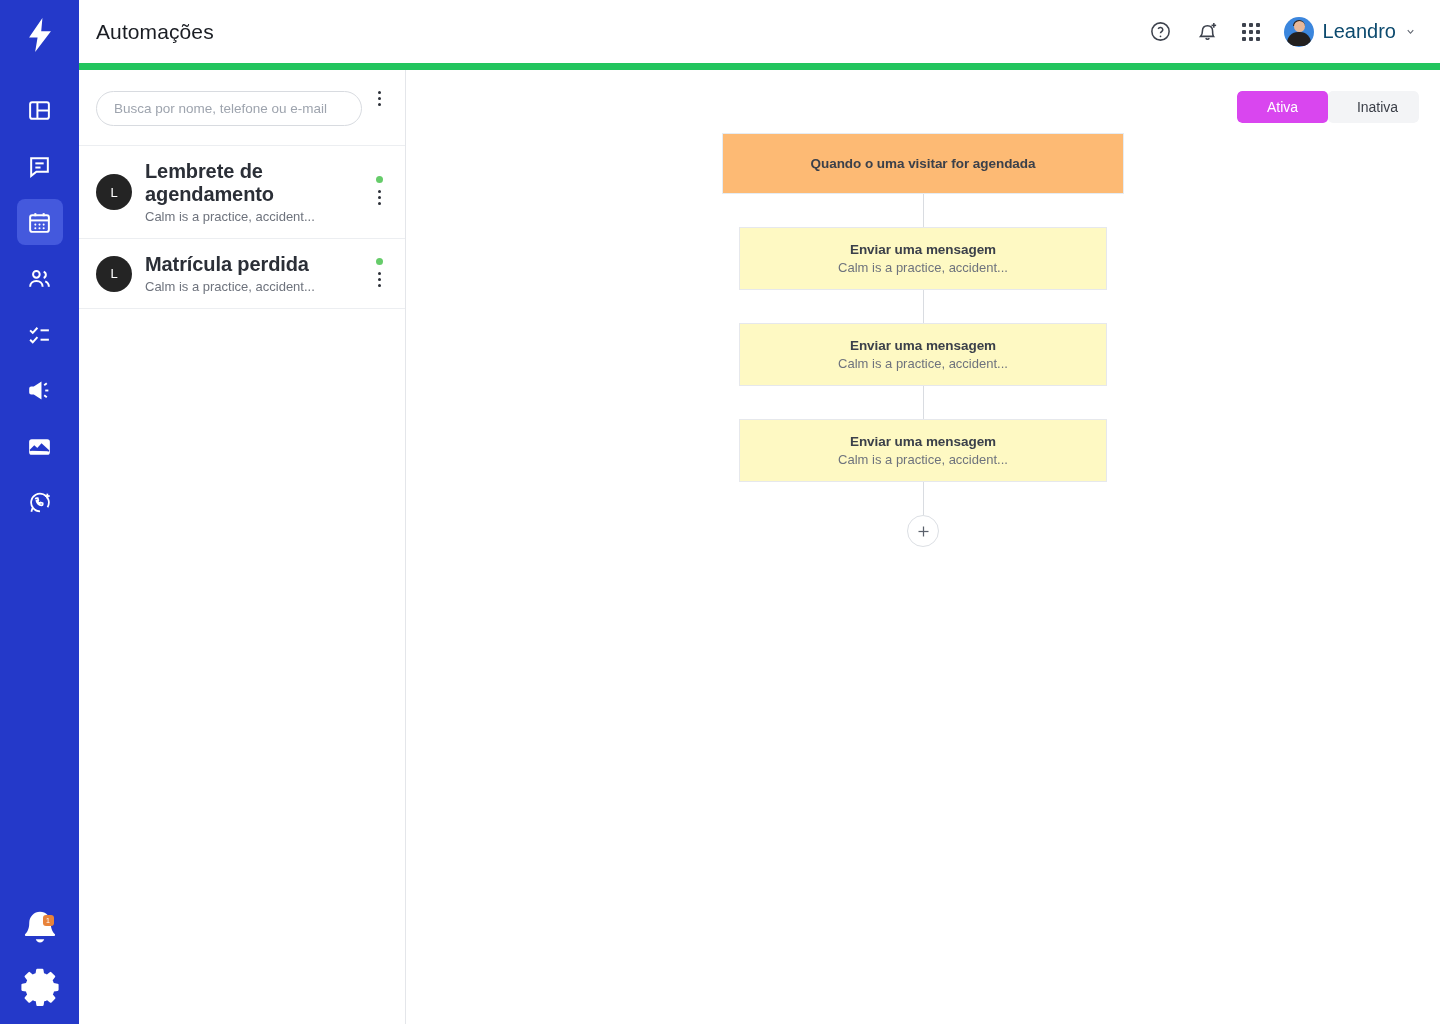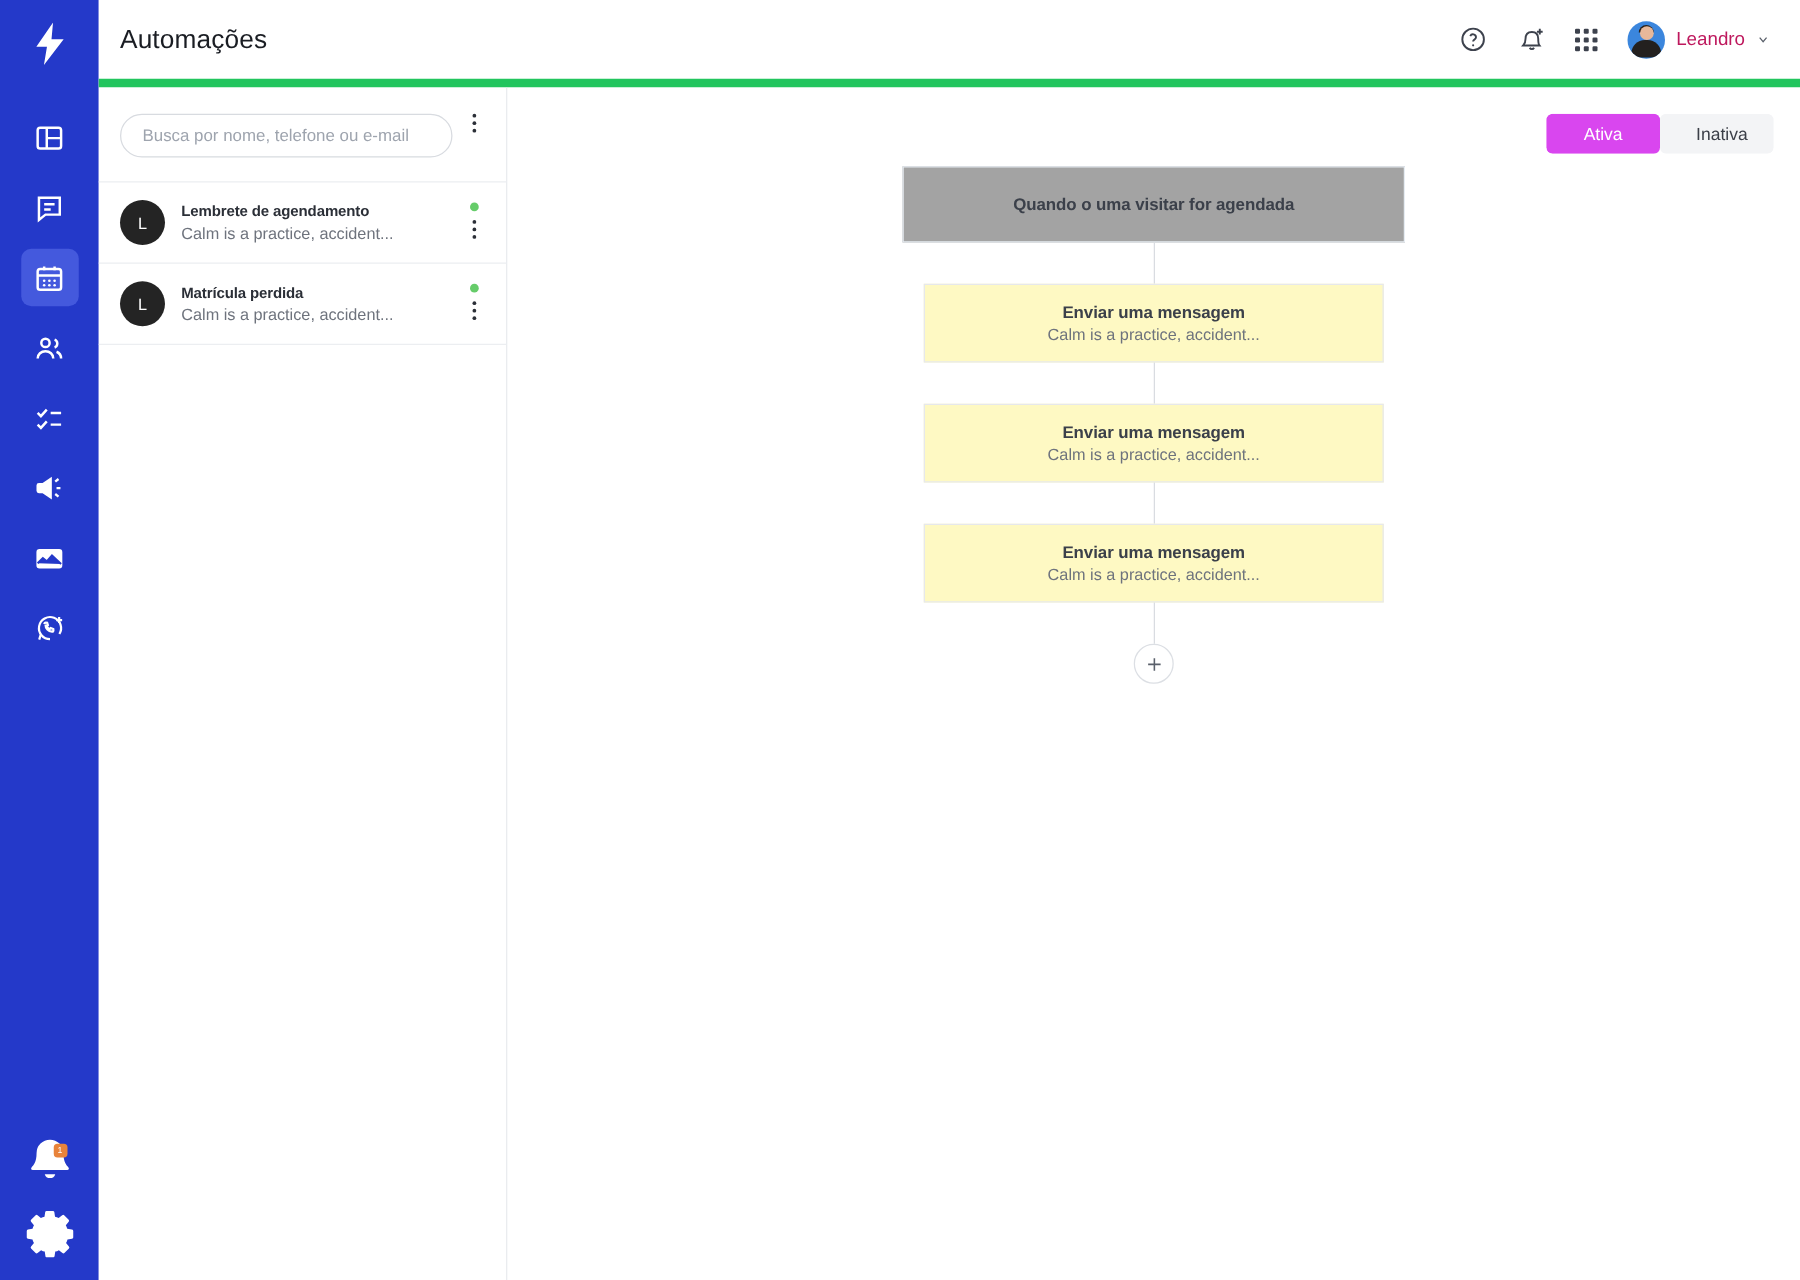--- a/index.html
+++ b/index.html
@@ -65,21 +65,21 @@
   .apps-grid { display: grid; grid-template-columns: repeat(3, 4px); grid-template-rows: repeat(3, 4px); gap: 3px; cursor: pointer;}
   .apps-grid i { width: 4px; height: 4px; background: #3d424d; border-radius: 1px; display: block; }
   .user-chip { display: flex; align-items: center; gap: 9px; cursor: pointer; margin-left: 3px; }
   .avatar-photo {
     width: 30px; height: 30px; border-radius: 50%;
     background: #3b86dd; overflow: hidden; position: relative; flex: 0 0 30px;
   }
   .avatar-photo .head { position: absolute; width: 11px; height: 11px; border-radius: 50%; background: #e7b89a; left: 10px; top: 4px; }
   .avatar-photo .hair { position: absolute; width: 12px; height: 6px; border-radius: 6px 6px 0 0; background: #2b2118; left: 9px; top: 3px; }
   .avatar-photo .body { position: absolute; width: 24px; height: 14px; border-radius: 11px 11px 0 0; background: #23201f; left: 3px; top: 15px; }
-  .user-name { font-size: 15px; color: #be185d; text-align: center; }
+  .user-name { font-size: 20px; color: #0c4a6e; text-align: center; }
   .chev { width: 11px; height: 11px; display: block; color: #5a606b;}
 
   
   .body-row { flex: 1; display: flex; min-height: 0; }
 
   
   .list-panel {
     width: 327px; flex: 0 0 327px;
     background: #ffffff;
     border-right: 1px solid #e4e6ea;
@@ -106,21 +106,21 @@
     padding: 14px 17px 14px 17px;
     border-bottom: 1px solid #eceef1;
     cursor: pointer; position: relative;
   }
   .auto-avatar {
     width: 36px; height: 36px; border-radius: 50%; background: #242424;
     color: #ffffff; font-size: 13px; display: flex; align-items: center; justify-content: center;
     flex: 0 0 36px; font-weight: 500;
   }
   .auto-text { flex: 1; min-width: 0; }
-  .auto-title { font-size: 12px; font-weight: 700; color: #2b2f37; letter-spacing: -.1px; }
+  .auto-title { font-size: 20px; font-weight: 700; color: #2b2f37; letter-spacing: -.1px; }
   .auto-sub { font-size: 13px; color: #6e737d; margin-top: 3px; }
   .auto-right { display: flex; flex-direction: column; align-items: center; gap: 7px; width: 18px; }
   .dot { width: 7px; height: 7px; border-radius: 50%; background: #66cc6a; display: block; }
 
   
   .canvas { flex: 1; position: relative; background: #ffffff; min-width: 0; }
   .toggle-group {
     position: absolute; top: 21px; right: 21px;
     display: flex; border-radius: 5px; overflow: hidden;
   }
@@ -130,21 +130,21 @@
     border: none; cursor: pointer; display: flex; align-items: center; justify-content: center;
   }
   .toggle-btn.on { background: #d946ef; color: #ffffff; border-radius: 5px; }
   .toggle-btn.off { background: #f3f4f6; color: #3b3f48; border-radius: 5px; padding-left: 24px; }
 
   .flow { position: absolute; left: 0; right: 0; top: 63px; display: flex; flex-direction: column; align-items: center; }
   .node {
     width: 368px; background: #fef9c3; border: 1px solid #e6e8ec;
     padding: 14px 16px; text-align: center;
   }
-  .node.trigger { background: #a3a3a3; border-color: #e6ecf2; width: 402px; padding: 22px 16px; }
+  .node.trigger { background: #fdba74; border-color: #e6ecf2; width: 402px; padding: 22px 16px; }
   .node-title { font-size: 13.5px; font-weight: 700; color: #3b404a; letter-spacing: -.05px; }
   .node-sub { font-size: 13px; color: #6e737d; margin-top: 3px; }
   .connector { width: 1px; background: #d9dce1; }
   .c1 { height: 33px; }
   .c2 { height: 33px; }
   .c3 { height: 33px; }
   .c4 { height: 33px; }
   .add-node {
     width: 32px; height: 32px; border-radius: 50%;
     border: 1px solid #dcdfe4; background: #ffffff;

